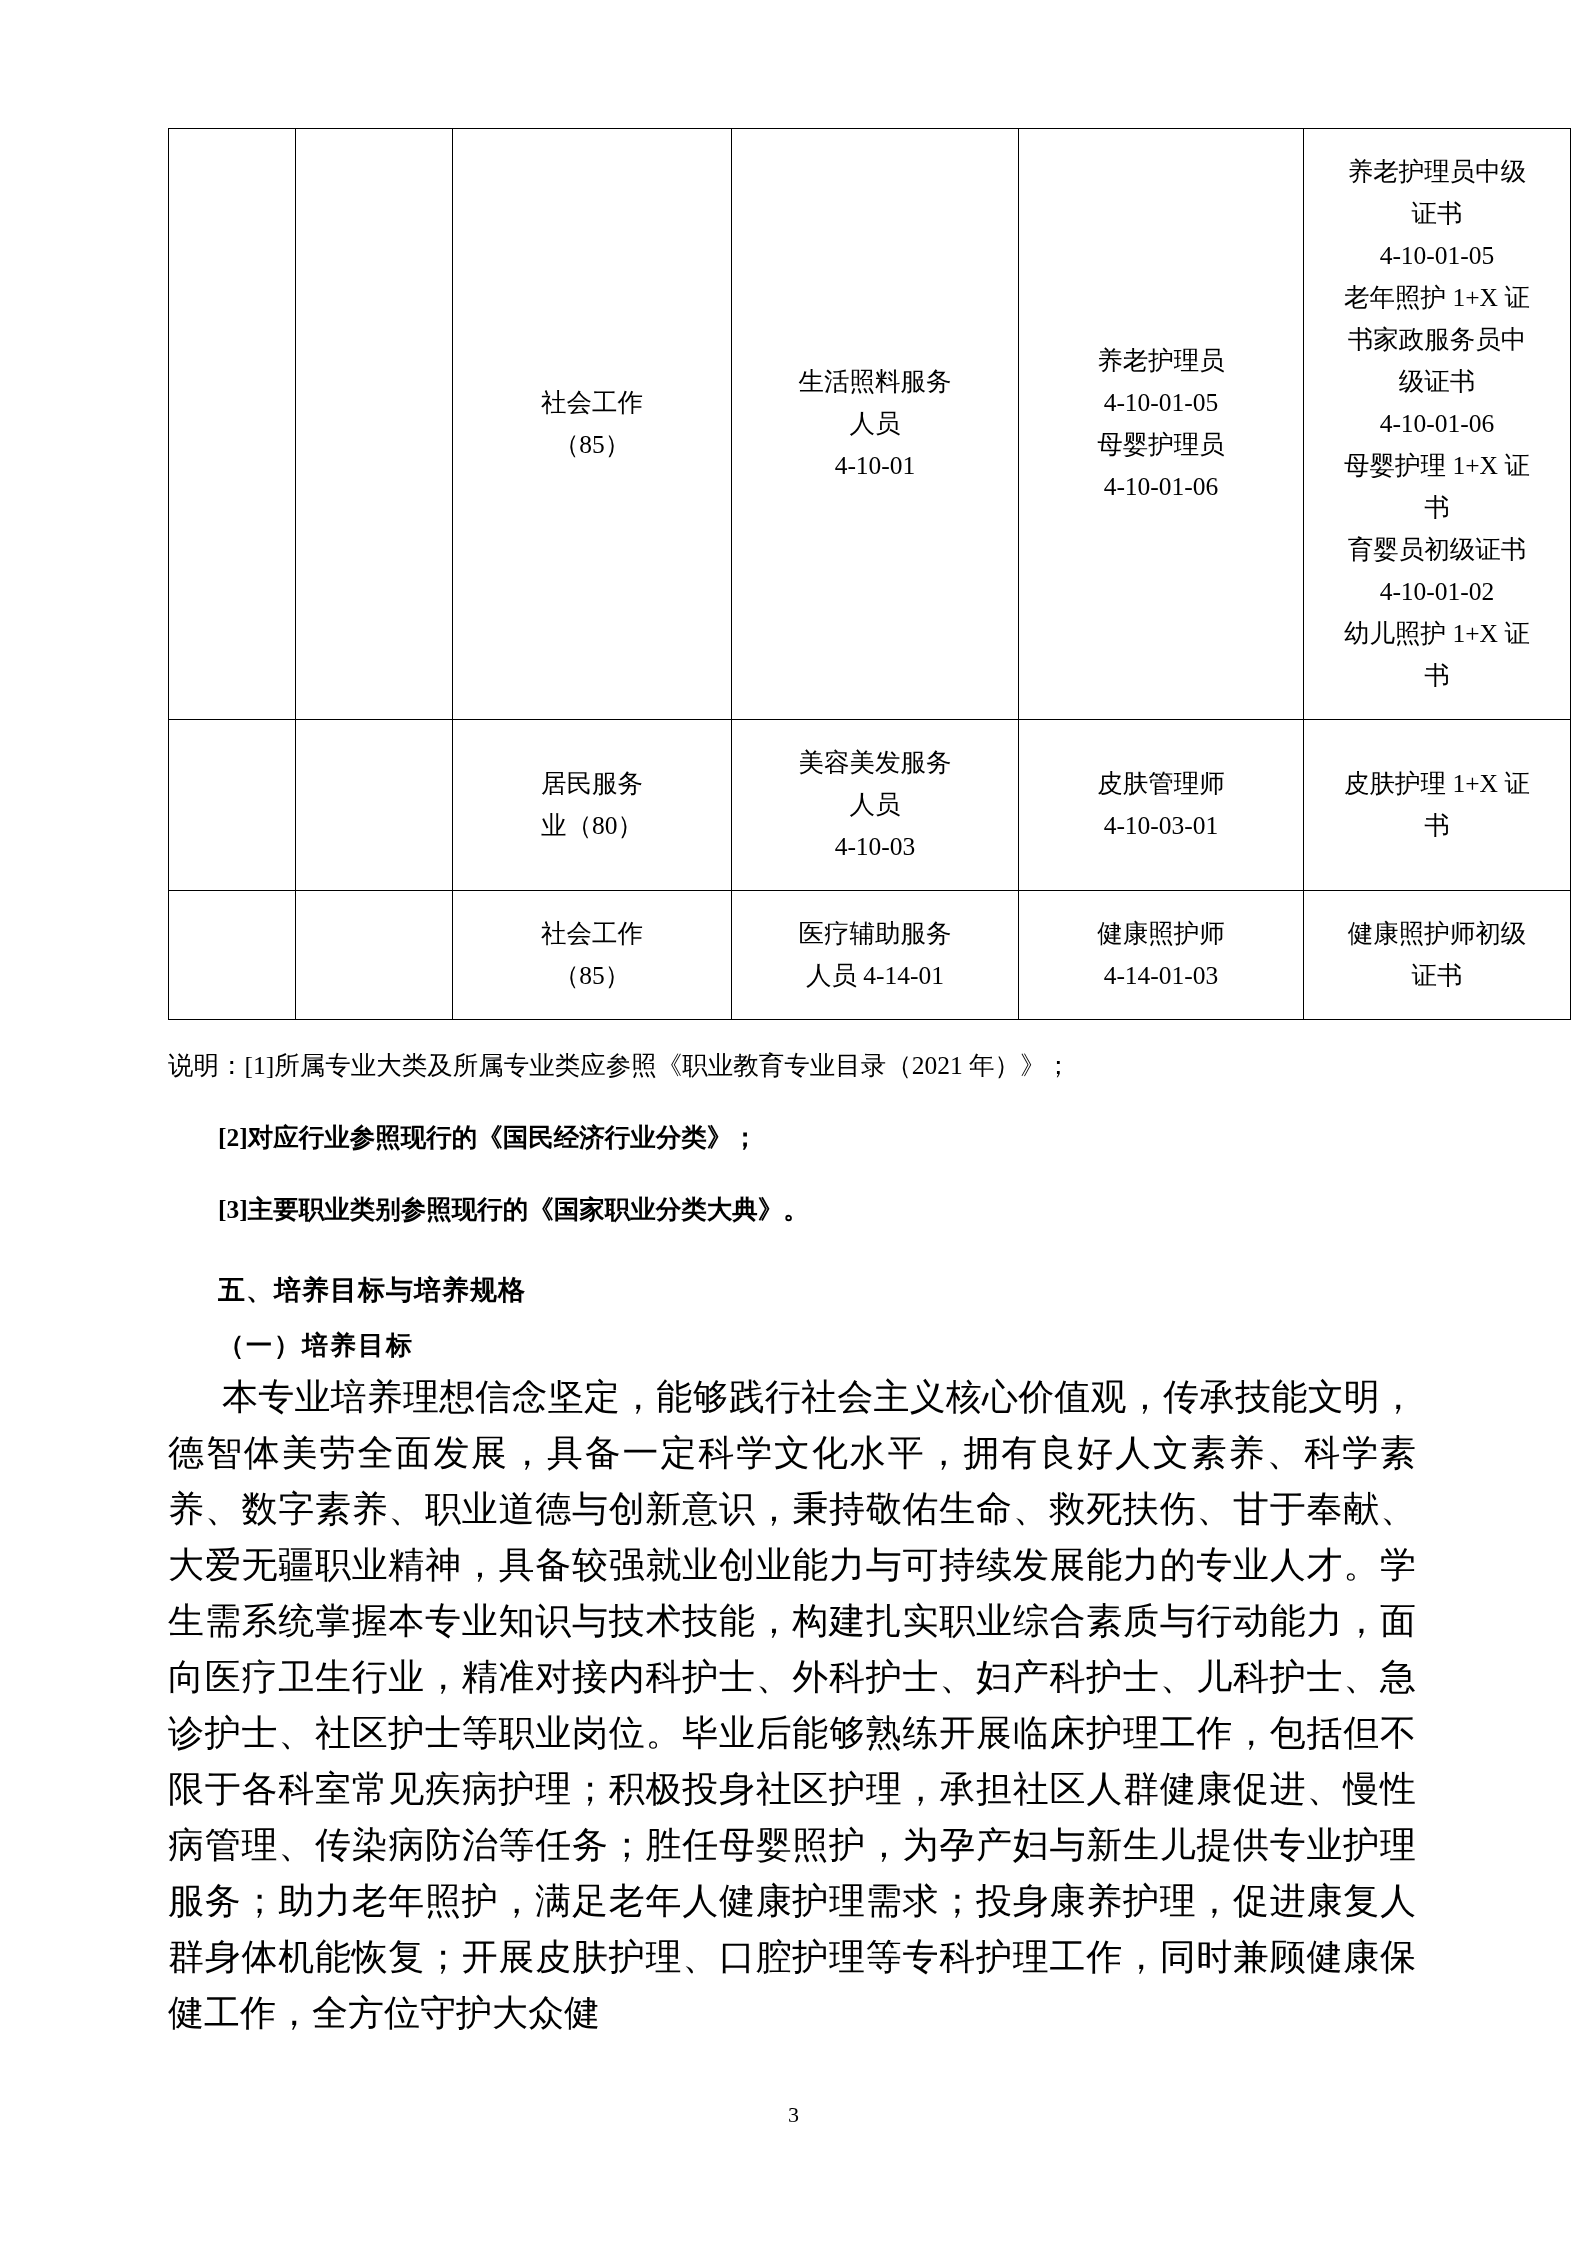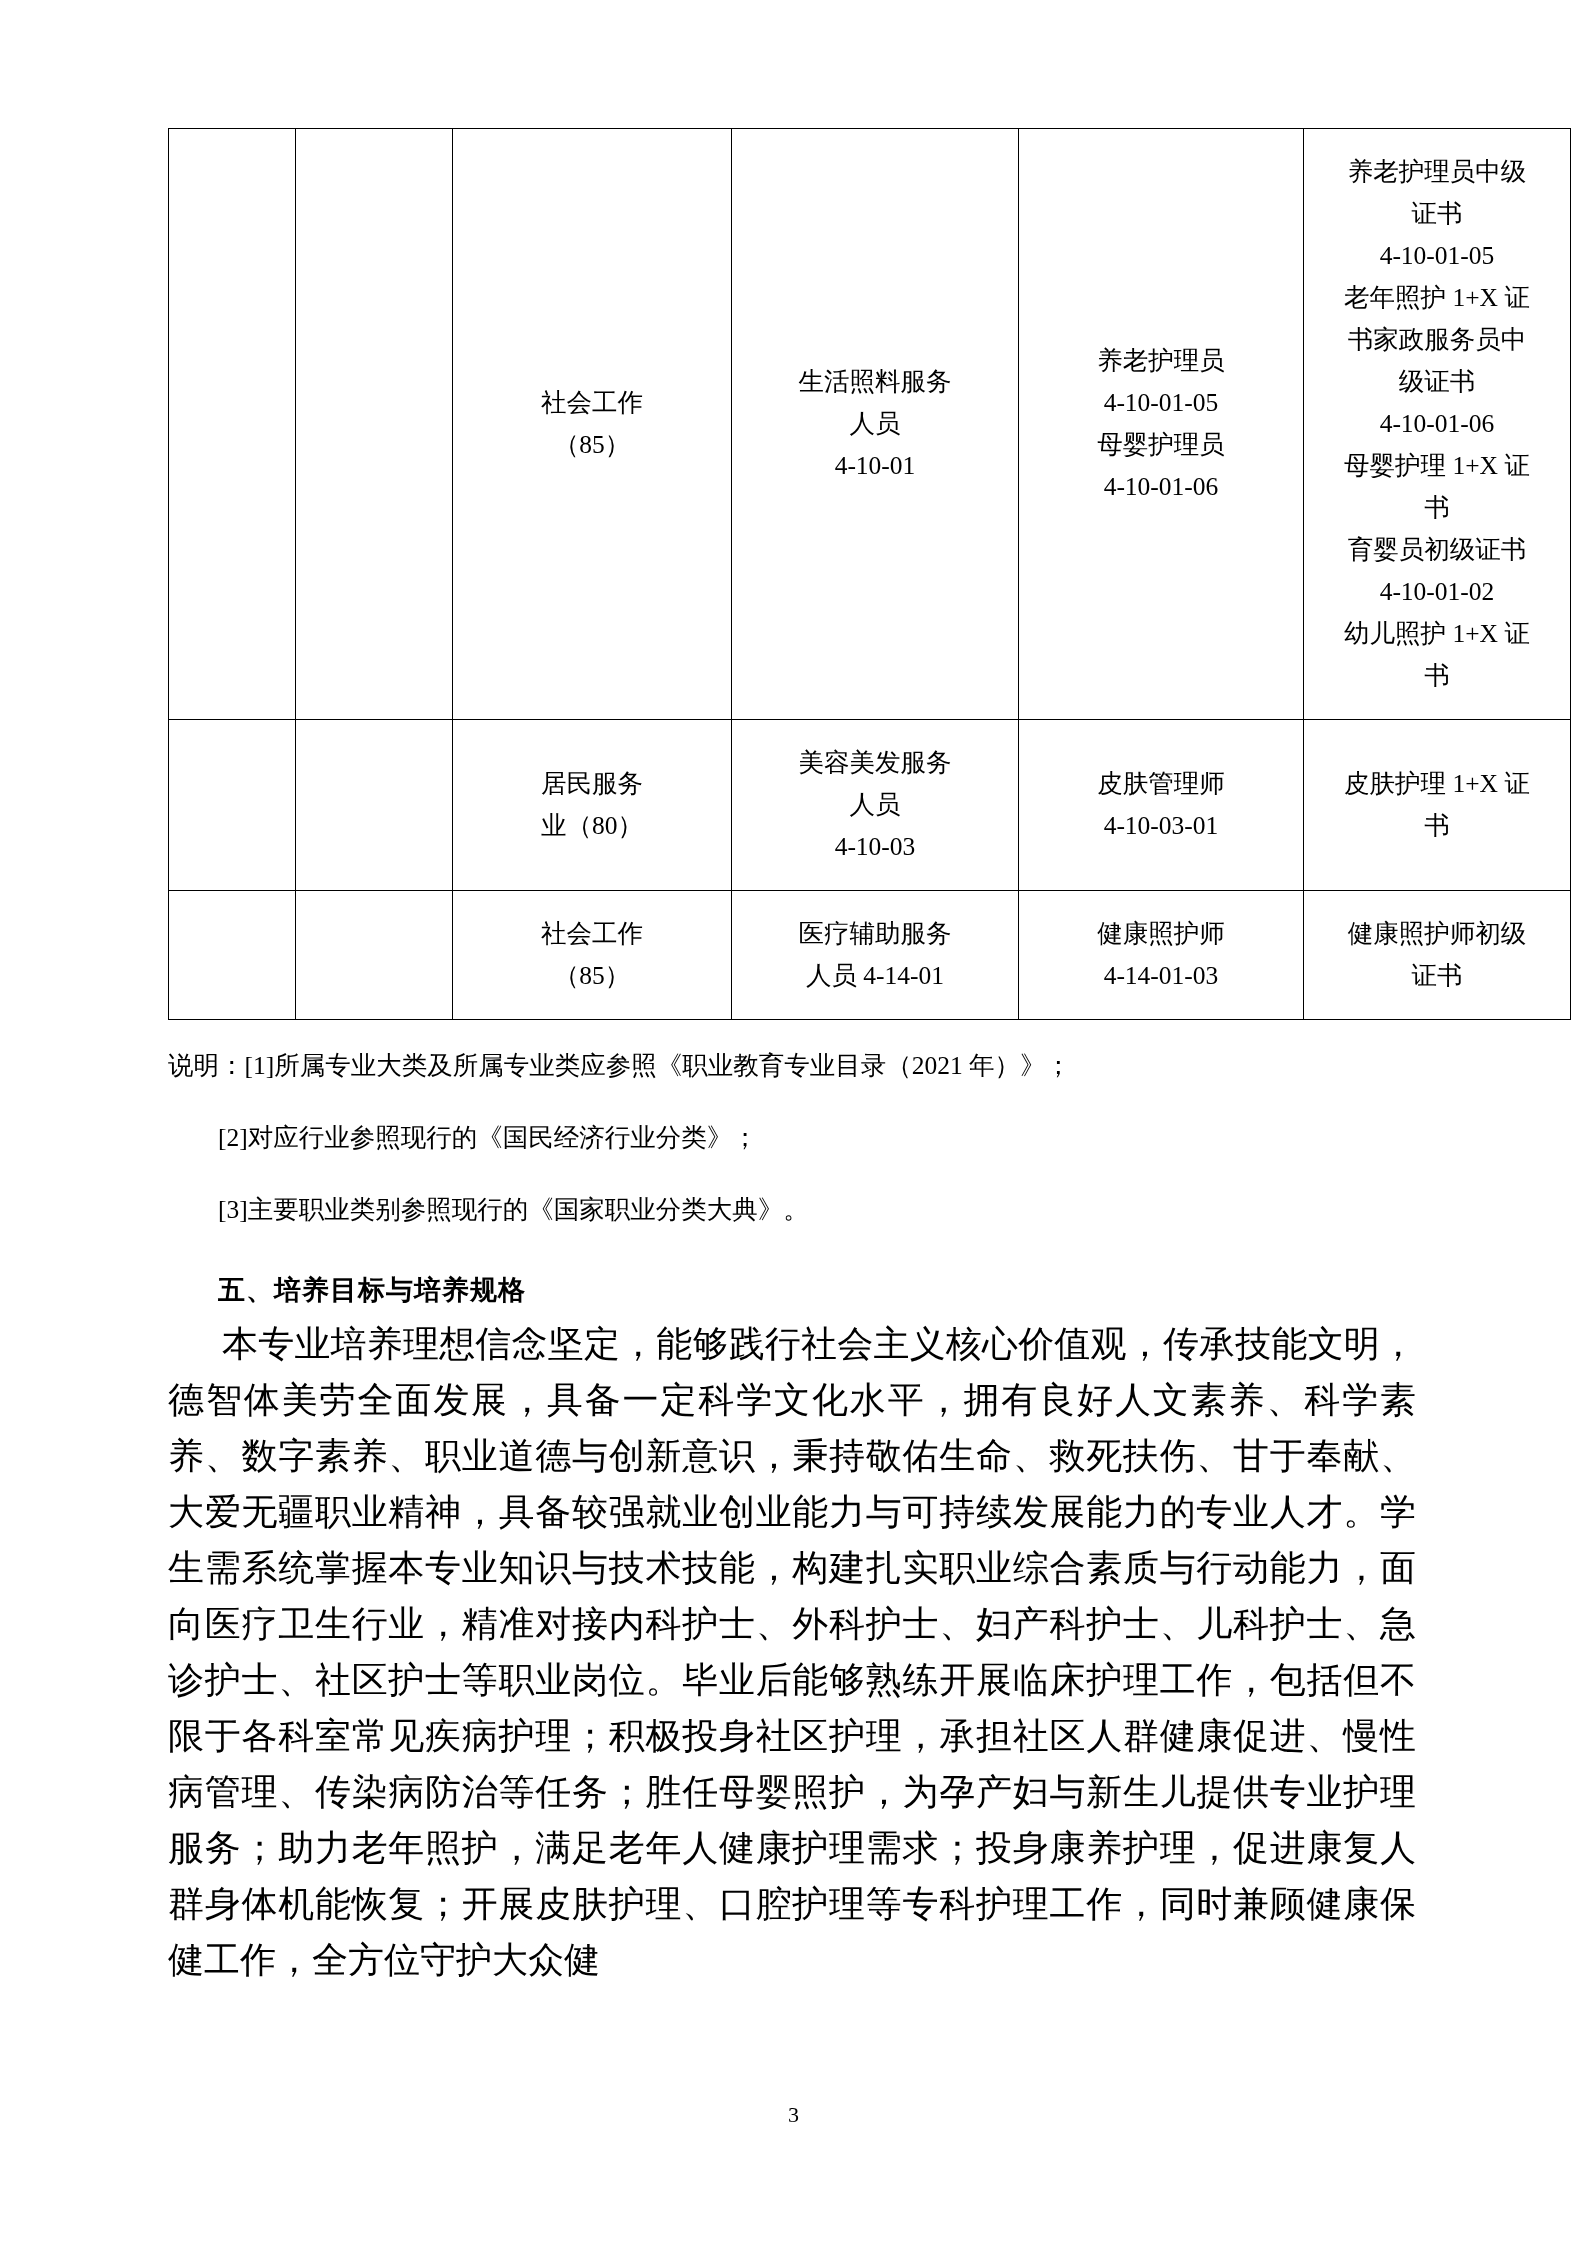--- a/index.html
+++ b/index.html
@@ -47,21 +47,21 @@
 
   .cell-line { display: block; }
 
   
   .note {
     font-size: 25.5px;
     line-height: 52px;
     margin-top: 20px;
     text-indent: 0;
   }
-  .note.indent { text-indent: 50px; }
+  .note.indent { text-indent: 50px; font-weight: bold; }
 
   
   h2.sec {
     font-size: 27px;
     font-weight: bold;
     font-family: "Liberation Sans", "DejaVu Sans", sans-serif;
     margin: 36px 0 8px 0;
     text-indent: 50px;
     letter-spacing: 1px;
   }
@@ -179,18 +179,19 @@
           </td>
         </tr>
       </tbody>
     </table>
 
     <div class="note">说明：[1]所属专业大类及所属专业类应参照《职业教育专业目录（2021 年）》；</div>
     <div class="note indent">[2]对应行业参照现行的《国民经济行业分类》；</div>
     <div class="note indent">[3]主要职业类别参照现行的《国家职业分类大典》。</div>
 
     <h2 class="sec">五、培养目标与培养规格</h2>
+    <h3 class="subsec">（一）培养目标</h3>
     <p class="body">本专业培养理想信念坚定，能够践行社会主义核心价值观，传承技能文明，德智体美劳全面发展，具备一定科学文化水平，拥有良好人文素养、科学素养、数字素养、职业道德与创新意识，秉持敬佑生命、救死扶伤、甘于奉献、大爱无疆职业精神，具备较强就业创业能力与可持续发展能力的专业人才。学生需系统掌握本专业知识与技术技能，构建扎实职业综合素质与行动能力，面向医疗卫生行业，精准对接内科护士、外科护士、妇产科护士、儿科护士、急诊护士、社区护士等职业岗位。毕业后能够熟练开展临床护理工作，包括但不限于各科室常见疾病护理；积极投身社区护理，承担社区人群健康促进、慢性病管理、传染病防治等任务；胜任母婴照护，为孕产妇与新生儿提供专业护理服务；助力老年照护，满足老年人健康护理需求；投身康养护理，促进康复人群身体机能恢复；开展皮肤护理、口腔护理等专科护理工作，同时兼顾健康保健工作，全方位守护大众健</p>
 
   </div>
 
   <div class="page-number">3</div>
 </div>
 
 </body></html>

